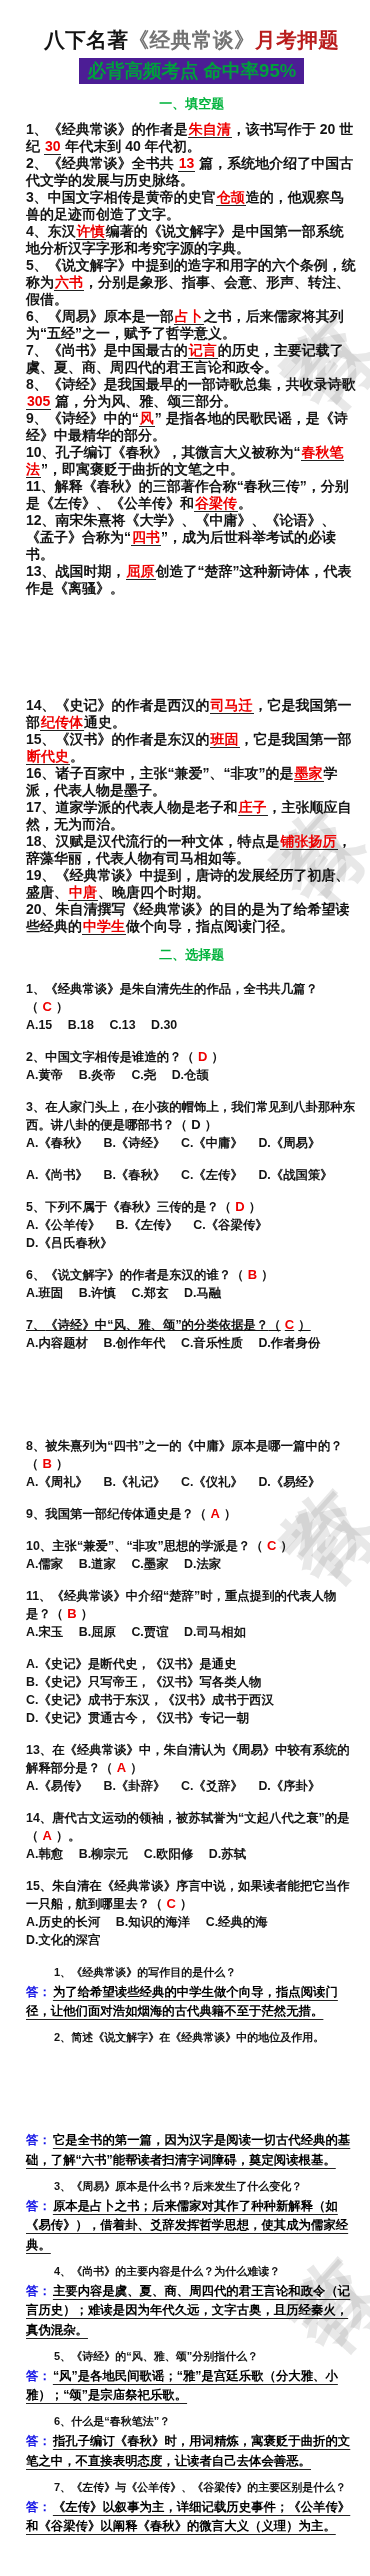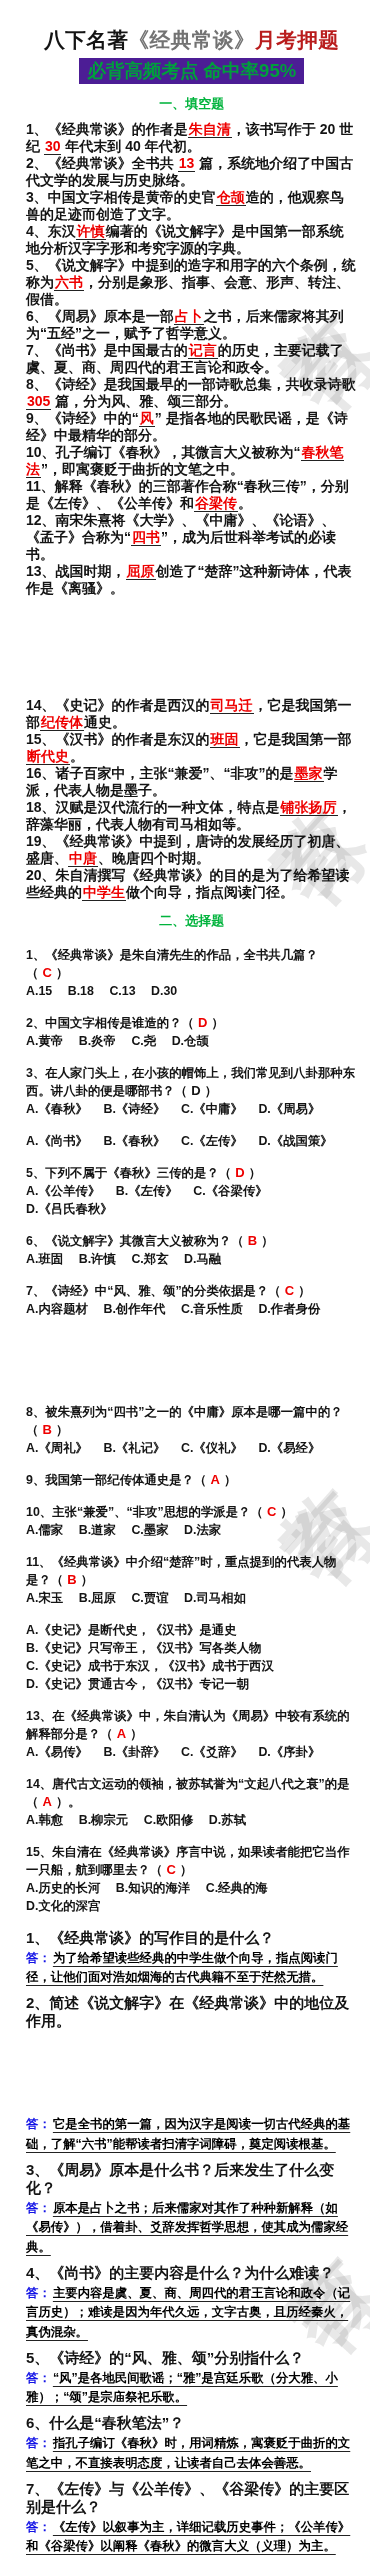--- a/index.html
+++ b/index.html
@@ -17,37 +17,37 @@
   .content{position:relative;z-index:1;padding:27px 13.4px 0 26px;}
   .title{font-size:20.6px;line-height:26px;text-align:center;margin:0 0 5.2px 0;letter-spacing:0.5px;}
   .t-blue{color:#737373;}
   .t-red{color:#b91c1c;}
   .banner-wrap{text-align:center;margin:3.1px 0 4.1px 0;}
   .banner{display:inline-block;background:#4c1d95;color:#009f3c;font-size:18.5px;line-height:24px;padding:1px 8.2px;}
   .section-heading{color:#00b33c;font-size:13px;line-height:23px;text-align:center;margin:8.2px 0 5.2px 0;font-weight:bold;}
   .fill-item{font-size:14px;line-height:17px;margin:0 0;}
   .choice-item{font-size:12.4px;line-height:18px;margin:14px 0;}
   .short-item{font-size:12.4px;}
-  .short-q{font-size:15px;line-height:18px;margin-top:6.2px;}
+  .short-q{font-size:11px;line-height:18px;margin-top:6.2px;margin-left:28px;}
   .short-a{font-size:12.4px;line-height:19.6px;margin:2.1px 0 5.2px 0;}
   .hl{color:#ee0000;border-bottom:1.5px solid #222222;padding:0 1px;}
   .ans-letter{color:#ee0000;font-size:13px;padding:0 4.1px;}
   .ans-letter.black{color:#141414;}
   .opt{display:inline-block;margin:0 15.5px 0 0;}
   .ans-label{color:#1414e6;margin-right:2.1px;}
   .ans-body{
     color:#000000;
     text-decoration:underline;
     text-decoration-color:#222222;
     text-decoration-thickness:1.3px;
     text-underline-offset:3.6px;
   }
   
   #fill-list .fill-item:nth-child(13){margin-bottom:100px;}
-  #choice-list .choice-item:nth-child(7){margin-bottom:85px;}
+  #choice-list .choice-item:nth-child(7){margin-bottom:85px;text-decoration:underline;}
   #short-list .short-item:nth-child(2) .short-q{margin-bottom:85px;}
   #short-list .short-item:nth-child(12) .short-q{margin-bottom:77px;}
   
   .wm{
     position:absolute;z-index:0;
     color:rgba(110,110,110,0.16);
     font-size:82px;line-height:1;
     writing-mode:vertical-rl;
     transform:rotate(-48deg);
     pointer-events:none;
@@ -85,20 +85,21 @@
         <div class="fill-item"><span class="num">7、</span><span>《尚书》是中国最古的</span><span class="hl">记言</span><span>的历史，主要记载了虞、夏、商、周四代的君王言论和政令。</span></div>
         <div class="fill-item"><span class="num">8、</span><span>《诗经》是我国最早的一部诗歌总集，共收录诗歌 </span><span class="hl">305</span><span> 篇，分为风、雅、颂三部分。</span></div>
         <div class="fill-item"><span class="num">9、</span><span>《诗经》中的“</span><span class="hl">风</span><span>” 是指各地的民歌民谣，是《诗经》中最精华的部分。</span></div>
         <div class="fill-item"><span class="num">10、</span><span>孔子编订《春秋》，其微言大义被称为“</span><span class="hl">春秋笔法</span><span>”，即寓褒贬于曲折的文笔之中。</span></div>
         <div class="fill-item"><span class="num">11、</span><span>解释《春秋》的三部著作合称“春秋三传”，分别是《左传》、《公羊传》和</span><span class="hl">谷梁传</span><span>。</span></div>
         <div class="fill-item"><span class="num">12、</span><span>南宋朱熹将《大学》、《中庸》、《论语》、《孟子》合称为“</span><span class="hl">四书</span><span>”，成为后世科举考试的必读书。</span></div>
         <div class="fill-item"><span class="num">13、</span><span>战国时期，</span><span class="hl">屈原</span><span>创造了“楚辞”这种新诗体，代表作是《离骚》。</span></div>
         <div class="fill-item"><span class="num">14、</span><span>《史记》的作者是西汉的</span><span class="hl">司马迁</span><span>，它是我国第一部</span><span class="hl">纪传体</span><span>通史。</span></div>
         <div class="fill-item"><span class="num">15、</span><span>《汉书》的作者是东汉的</span><span class="hl">班固</span><span>，它是我国第一部</span><span class="hl">断代史</span><span>。</span></div>
         <div class="fill-item"><span class="num">16、</span><span>诸子百家中，主张“兼爱”、“非攻”的是</span><span class="hl">墨家</span><span>学派，代表人物是墨子。</span></div>
+        <div class="fill-item"><span class="num">17、</span><span>道家学派的代表人物是老子和</span><span class="hl">庄子</span><span>，主张顺应自然，无为而治。</span></div>
         <div class="fill-item"><span class="num">18、</span><span>汉赋是汉代流行的一种文体，特点是</span><span class="hl">铺张扬厉</span><span>，辞藻华丽，代表人物有司马相如等。</span></div>
         <div class="fill-item"><span class="num">19、</span><span>《经典常谈》中提到，唐诗的发展经历了初唐、盛唐、</span><span class="hl">中唐</span><span>、晚唐四个时期。</span></div>
         <div class="fill-item"><span class="num">20、</span><span>朱自清撰写《经典常谈》的目的是为了给希望读些经典的</span><span class="hl">中学生</span><span>做个向导，指点阅读门径。</span></div>
       </div>
 
     <h2 class="section-heading">二、选择题</h2>
     <div id="choice-list">
         <div class="choice-item">
           <div class="stem"><span class="num">1、</span><span>《经典常谈》是朱自清先生的作品，全书共几篇？</span><span class="paren">（</span><span class="ans-letter">C</span><span class="paren">）</span></div>
           <div class="options"><span class="opt">A.15</span><span class="opt">B.18</span><span class="opt">C.13</span><span class="opt">D.30</span></div>
@@ -112,21 +113,21 @@
           <div class="options"><span class="opt">A.《春秋》</span><span class="opt">B.《诗经》</span><span class="opt">C.《中庸》</span><span class="opt">D.《周易》</span></div>
         </div>
         <div class="choice-item">
           <div class="options"><span class="opt">A.《尚书》</span><span class="opt">B.《春秋》</span><span class="opt">C.《左传》</span><span class="opt">D.《战国策》</span></div>
         </div>
         <div class="choice-item">
           <div class="stem"><span class="num">5、</span><span>下列不属于《春秋》三传的是？</span><span class="paren">（</span><span class="ans-letter">D</span><span class="paren">）</span></div>
           <div class="options"><span class="opt">A.《公羊传》</span><span class="opt">B.《左传》</span><span class="opt">C.《谷梁传》</span><span class="opt">D.《吕氏春秋》</span></div>
         </div>
         <div class="choice-item">
-          <div class="stem"><span class="num">6、</span><span>《说文解字》其微言大义被称为？</span><span class="paren">（</span><span class="ans-letter">B</span><span class="paren">）</span></div>
+          <div class="stem"><span class="num">6、</span><span>《说文解字》的作者是东汉的谁？</span><span class="paren">（</span><span class="ans-letter">B</span><span class="paren">）</span></div>
           <div class="options"><span class="opt">A.班固</span><span class="opt">B.许慎</span><span class="opt">C.郑玄</span><span class="opt">D.马融</span></div>
         </div>
         <div class="choice-item">
           <div class="stem"><span class="num">7、</span><span>《诗经》中“风、雅、颂”的分类依据是？</span><span class="paren">（</span><span class="ans-letter">C</span><span class="paren">）</span></div>
           <div class="options"><span class="opt">A.内容题材</span><span class="opt">B.创作年代</span><span class="opt">C.音乐性质</span><span class="opt">D.作者身份</span></div>
         </div>
         <div class="choice-item">
           <div class="stem"><span class="num">8、</span><span>被朱熹列为“四书”之一的《中庸》原本是哪一篇中的？</span><span class="paren">（</span><span class="ans-letter">B</span><span class="paren">）</span></div>
           <div class="options"><span class="opt">A.《周礼》</span><span class="opt">B.《礼记》</span><span class="opt">C.《仪礼》</span><span class="opt">D.《易经》</span></div>
         </div>

